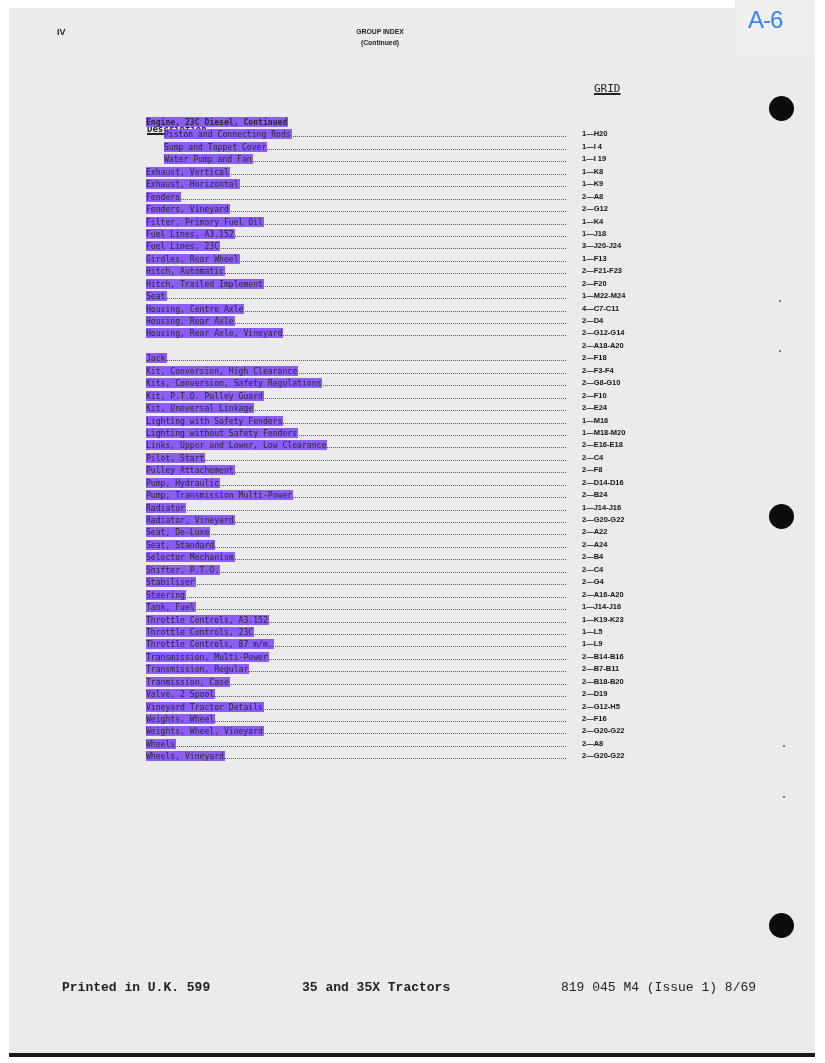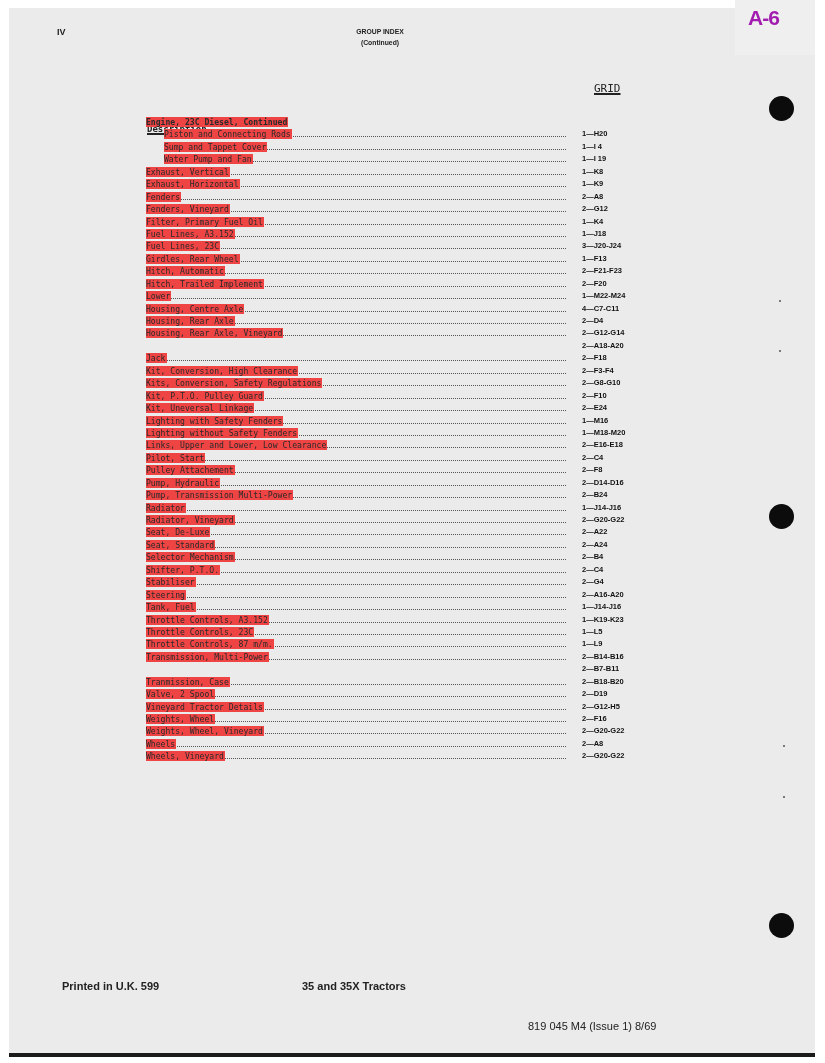--- a/index.html
+++ b/index.html
@@ -23,21 +23,21 @@
       font-family: "Liberation Sans", sans-serif;
       font-size: 8px; font-weight: bold; color: #222; line-height: 11px;
       transform: scaleX(0.85);
     }
     .tab {
       position: absolute; left: 735px; top: 0px; width: 80px; height: 55px;
       background: #efefef;
     }
     .tab-label {
       position: absolute; left: 748px; top: 6px;
-      font-family: "Liberation Sans", sans-serif; font-size: 21px; font-weight: bold; color: #a21caf;
+      font-family: "Liberation Sans", sans-serif; font-size: 24px; font-weight: normal; color: #3b82f6;
       letter-spacing: -1px;
     }
     .col-desc {
       position: absolute; left: 147px; top: 83px;
       font-size: 9px; font-weight: bold; color: #222;
       text-decoration: underline; text-decoration-thickness: 2px; margin-top: 41px;
     }
     .col-grid {
       position: absolute; left: 594px; top: 82px;
       font-size: 11px; color: #222;
@@ -46,39 +46,39 @@
     .list { position: absolute; left: 146px; top: 116px; width: 520px; }
     .row {
       position: relative; height: 12.45px; line-height: 12.45px;
       font-size: 8.1px; color: #2a2a2a; white-space: nowrap;
     }
     .row .desc {
       position: absolute; left: 0; width: 420px; overflow: hidden;
     }
     .row.indent .desc { left: 18px; width: 402px; }
     .row.group .desc { font-weight: bold; }
-    .row .desc .text { background: #ef4444; padding-right: 1px; position: relative; z-index: 1; }
+    .row .desc .text { background: #8b5cf6; padding-right: 1px; position: relative; z-index: 1; }
     .row .desc::after {
       content: ""; position: absolute; left: 0; right: 0; top: 8px;
       border-bottom: 1.5px dotted #555;
     }
     .row .grid {
       position: absolute; left: 436px;
       font-family: "Liberation Sans", sans-serif; font-size: 7.5px; font-weight: bold; color: #111;
     }
     .hole {
       position: absolute; width: 25px; height: 25px; border-radius: 50%; background: #0c0c0c;
     }
     .foot {
       position: absolute; top: 980px;
-      font-family: Liberation Sans, sans-serif; font-size: 11px; color: #222;
+      font-family: Liberation Mono, monospace; font-size: 13px; color: #222;
     }
     .foot.left { left: 62px; font-weight: bold; }
     .foot.center { left: 302px; font-weight: bold; }
-    .foot.right { left: 528px; margin-top: 40px; }
+    .foot.right { left: 561px; }
     .speck { position: absolute; width: 2px; height: 2px; background: #555; border-radius: 50%; }
   </style>
 <style>.row .desc.nodots::after{display:none;}</style></head>
 <body>
 
 <div class="page"></div>
 
 <div class="tab"></div>
 <div class="tab-label">A-6</div>
 
@@ -142,21 +142,21 @@
     </div>
     <div class="row">
       <div class="desc"><span class="text">Hitch, Automatic</span></div>
       <div class="grid">2—F21-F23</div>
     </div>
     <div class="row">
       <div class="desc"><span class="text">Hitch, Trailed Implement</span></div>
       <div class="grid">2—F20</div>
     </div>
     <div class="row">
-      <div class="desc"><span class="text">Lower</span></div>
+      <div class="desc"><span class="text">Seat</span></div>
       <div class="grid">1—M22-M24</div>
     </div>
     <div class="row">
       <div class="desc"><span class="text">Housing, Centre Axle</span></div>
       <div class="grid">4—C7-C11</div>
     </div>
     <div class="row">
       <div class="desc"><span class="text">Housing, Rear Axle</span></div>
       <div class="grid">2—D4</div>
     </div>
@@ -261,20 +261,21 @@
     </div>
     <div class="row">
       <div class="desc"><span class="text">Throttle Controls, 87 m/m.</span></div>
       <div class="grid">1—L9</div>
     </div>
     <div class="row">
       <div class="desc"><span class="text">Transmission, Multi-Power</span></div>
       <div class="grid">2—B14-B16</div>
     </div>
     <div class="row">
+      <div class="desc"><span class="text">Transmission, Regular</span></div>
       <div class="grid">2—B7-B11</div>
     </div>
     <div class="row">
       <div class="desc"><span class="text">Tranmission, Case</span></div>
       <div class="grid">2—B18-B20</div>
     </div>
     <div class="row">
       <div class="desc"><span class="text">Valve, 2 Spool</span></div>
       <div class="grid">2—D19</div>
     </div>

